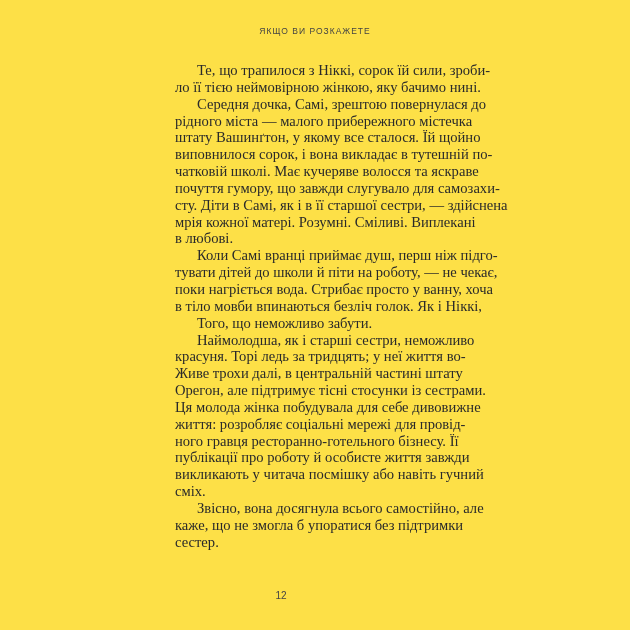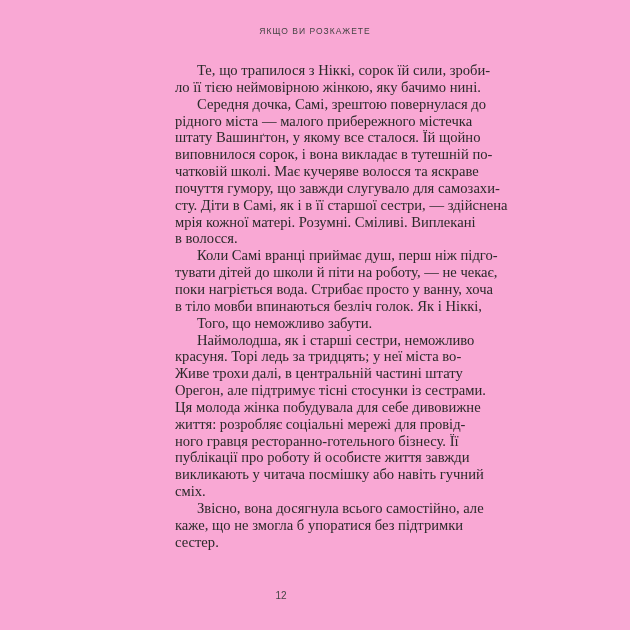--- a/index.html
+++ b/index.html
@@ -1,17 +1,17 @@
 <!DOCTYPE html>
 <html><head>
   <meta charset="utf-8">
   <style>
     html, body { margin: 0; padding: 0; background: #ffffff; }
     body { width: 630px; height: 630px; position: relative; overflow: hidden; }
-    .page { position: absolute; left: 0; top: 0; width: 630px; height: 630px; background: #f9a8d4; }
+    .page { position: absolute; left: 0; top: 0; width: 630px; height: 630px; background: #fde047; }
     .running-head {
       position: absolute; top: 26px; left: 0; width: 630px; text-align: center;
       font-family: "Liberation Sans", sans-serif; font-size: 8.5px; letter-spacing: 1px;
       color: #444444;
     }
     .body-text {
       position: absolute; top: 62px; left: 175px; width: 282px;
       font-family: "Liberation Serif", serif; font-size: 14.6px; line-height: 16.85px;
       color: #2a2a2a;
     }
@@ -32,28 +32,28 @@
       <span class="line indent">Те, що трапилося з Ніккі, сорок їй сили, зроби-</span>
       <span class="line last">ло її тією неймовірною жінкою, яку бачимо нині.</span>
       <span class="line indent">Середня дочка, Самі, зрештою повернулася до</span>
       <span class="line">рідного міста — малого прибережного містечка</span>
       <span class="line">штату Вашинґтон, у якому все сталося. Їй щойно</span>
       <span class="line">виповнилося сорок, і вона викладає в тутешній по-</span>
       <span class="line">чатковій школі. Має кучеряве волосся та яскраве</span>
       <span class="line">почуття гумору, що завжди слугувало для самозахи-</span>
       <span class="line">сту. Діти в Самі, як і в її старшої сестри, — здійснена</span>
       <span class="line">мрія кожної матері. Розумні. Сміливі. Виплекані</span>
-      <span class="line last">в волосся.</span>
+      <span class="line last">в любові.</span>
       <span class="line indent">Коли Самі вранці приймає душ, перш ніж підго-</span>
       <span class="line">тувати дітей до школи й піти на роботу, — не чекає,</span>
       <span class="line">поки нагріється вода. Стрибає просто у ванну, хоча</span>
       <span class="line">в тіло мовби впинаються безліч голок. Як і Ніккі,</span>
       <span class="line indent last">Того, що неможливо забути.</span>
       <span class="line indent">Наймолодша, як і старші сестри, неможливо</span>
-      <span class="line">красуня. Торі ледь за тридцять; у неї міста во-</span>
+      <span class="line">красуня. Торі ледь за тридцять; у неї життя во-</span>
       <span class="line">Живе трохи далі, в центральній частині штату</span>
       <span class="line">Орегон, але підтримує тісні стосунки із сестрами.</span>
       <span class="line">Ця молода жінка побудувала для себе дивовижне</span>
       <span class="line">життя: розробляє соціальні мережі для провід-</span>
       <span class="line">ного гравця ресторанно-готельного бізнесу. Її</span>
       <span class="line">публікації про роботу й особисте життя завжди</span>
       <span class="line">викликають у читача посмішку або навіть гучний</span>
       <span class="line last">сміх.</span>
       <span class="line indent">Звісно, вона досягнула всього самостійно, але</span>
       <span class="line">каже, що не змогла б упоратися без підтримки</span>

